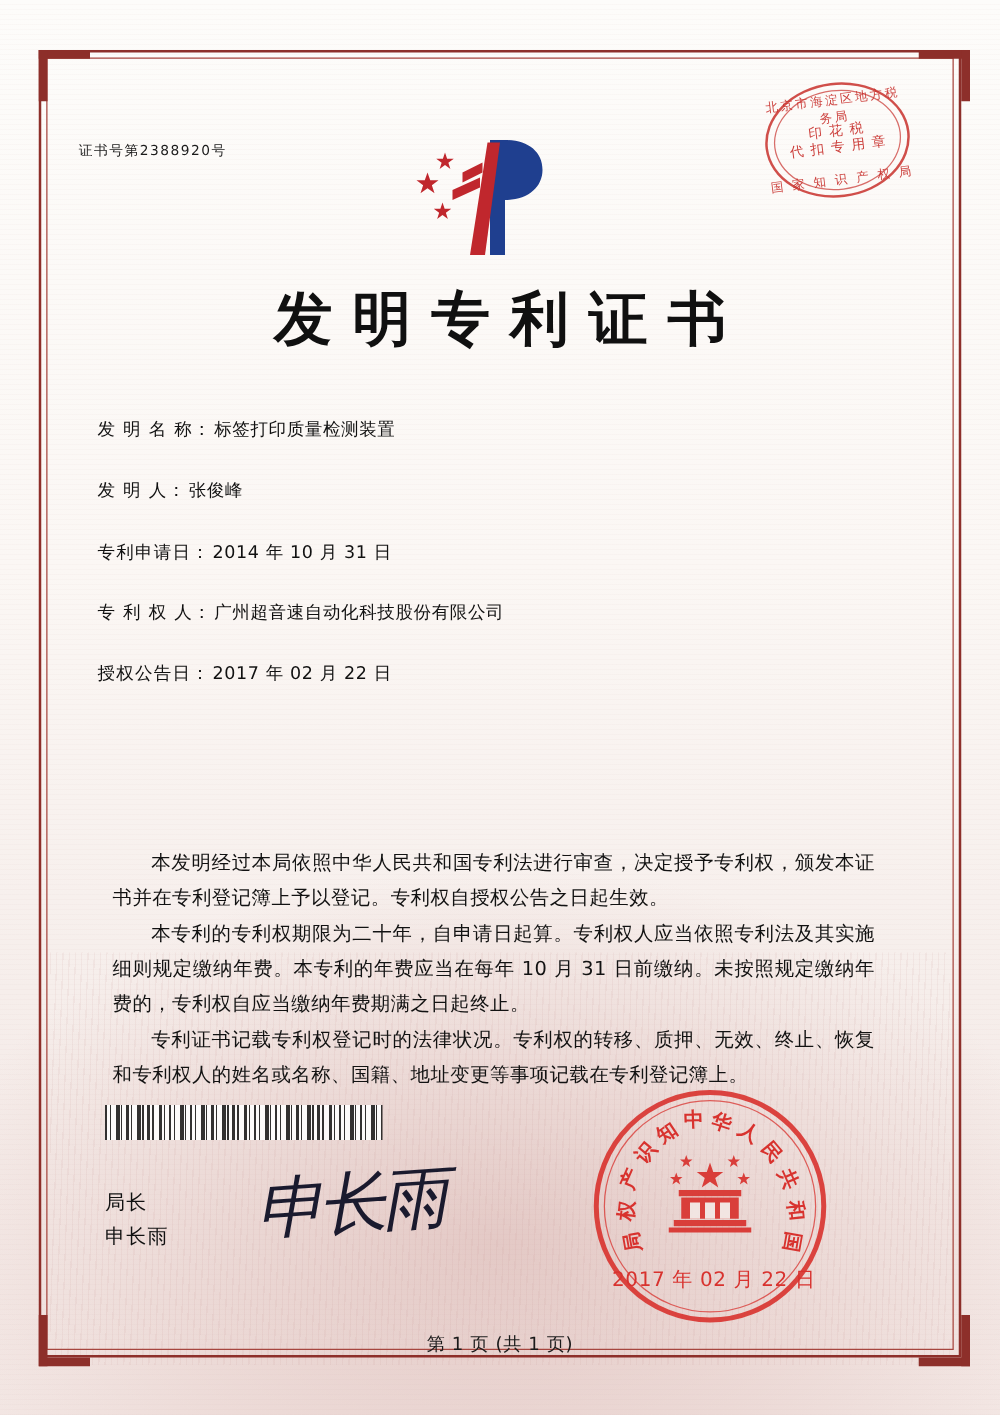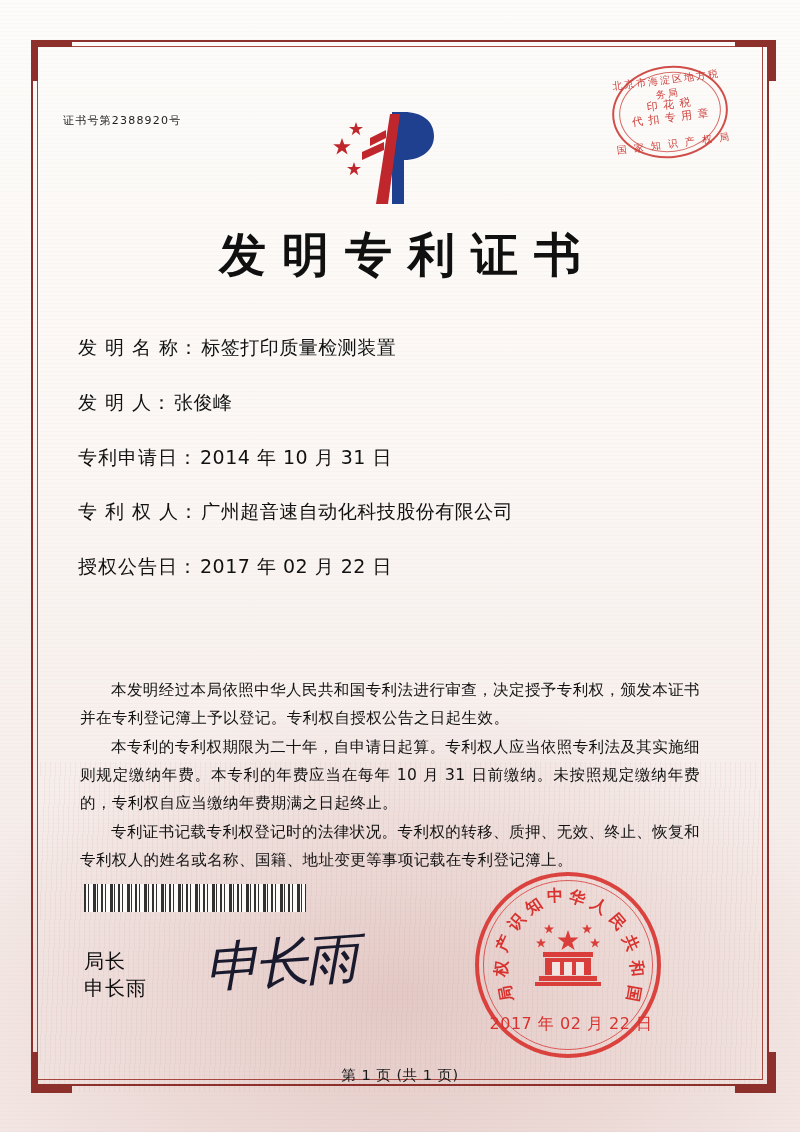--- a/index.html
+++ b/index.html
@@ -153,21 +153,21 @@
   .fields {
     position: absolute;
     left: 78px;
     top: 336px;
     width: 620px;
   }
   .field {
     display: flex;
     align-items: baseline;
     margin-bottom: 32px;
-    font-size: 19px;
+    font-size: 14px;
     color: #111;
     line-height: 1.2;
   }
   .field .label {
     white-space: nowrap;
     letter-spacing: 1px;
   }
   .field .value {
     letter-spacing: 0.5px;
     margin-left: 2px;
@@ -178,21 +178,21 @@
     position: absolute;
     left: 78px;
     top: 676px;
     width: 622px;
     font-size: 15.5px;
     line-height: 28px;
     color: #121212;
     text-align: justify;
   }
   .body-text p {
-    margin: 0 0 1px 2px;
+    margin: 0 0 1px 12px;
     text-indent: 31px;
     letter-spacing: 0.4px;
   }
 
   
   .barcode {
     position: absolute;
     left: 84px;
     top: 884px;
     width: 222px;
@@ -203,21 +203,21 @@
       #1a1a1a 9px, #1a1a1a 12px, #ffffff 12px, #ffffff 13px,
       #1a1a1a 13px, #1a1a1a 14px, #ffffff 14px, #ffffff 17px);
     opacity: 0.88;
   }
 
   
   .sig-block {
     position: absolute;
     left: 84px;
     top: 948px;
-    font-size: 20px;
+    font-size: 16px;
     color: #111;
     line-height: 27px;
     letter-spacing: 1px;
   }
   .signature {
     position: absolute;
     left: 205px;
     top: 925px;
     width: 215px;
     height: 80px;

